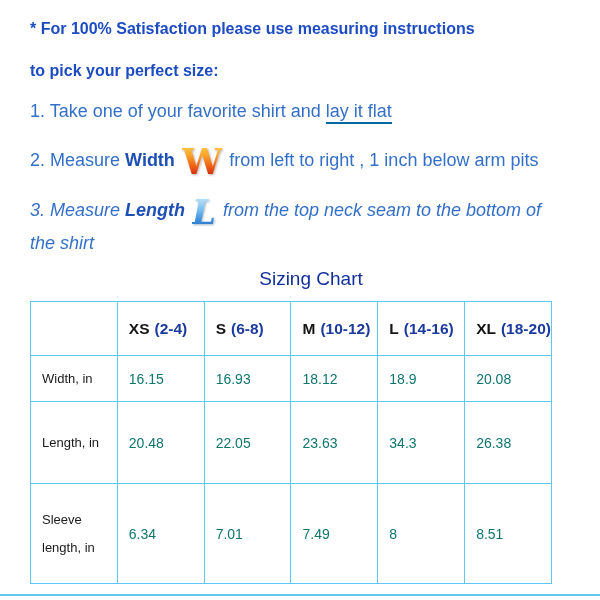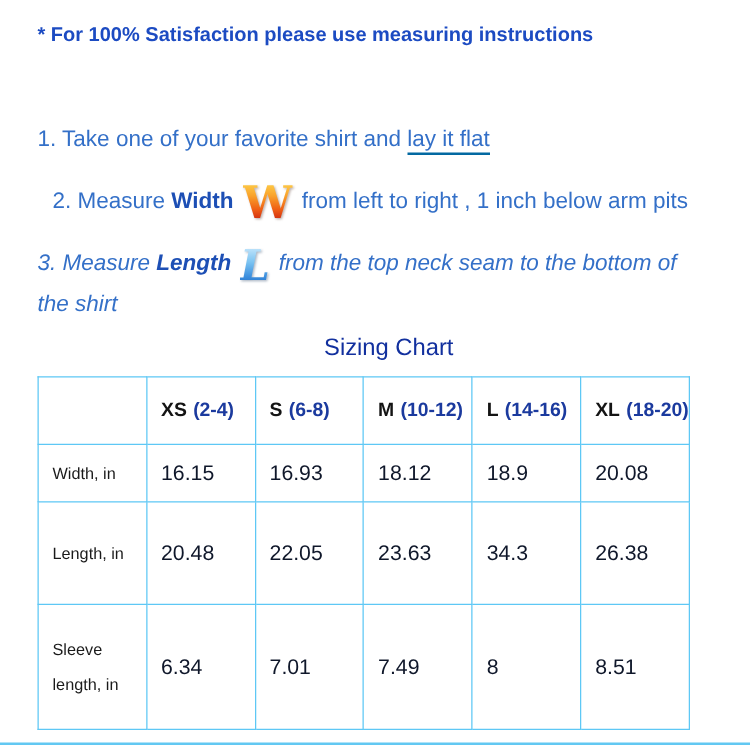--- a/index.html
+++ b/index.html
@@ -8,21 +8,21 @@
     width:600px;height:600px;
     background:#ffffff;
     overflow:hidden;
     font-family:"Liberation Sans", sans-serif;
   }
   .abs{position:absolute;left:30px;right:8px;}
   .title{top:8px;color:#1c4bc2;font-size:16px;font-weight:bold;line-height:42px;}
   .title-line{white-space:nowrap;}
   .step{color:#3470c8;font-size:18px;line-height:24px;}
   .step1{top:99px;}
-  .step2{top:140px;line-height:40px;margin-left:12px;}
+  .step2{top:140px;line-height:40px;}
   .step3{top:190px;font-style:italic;}
   .step3 .line1{line-height:40px;}
   .step3 .line2{line-height:24px;margin-top:1px;}
   .kw{font-weight:bold;color:#1d4fb5;}
   .ul-link{border-bottom:2px solid #0369a1;padding-bottom:1px;cursor:pointer;}
   .letter-icon{
     display:inline-block;
     font-family:"DejaVu Serif", serif;
     font-weight:bold;
     line-height:1;
@@ -56,30 +56,31 @@
     background:#ffffff;
   }
   tr.hrow{height:54px;}
   tr.rw{height:46px;}
   tr.rl{height:82px;}
   tr.rs{height:100px;}
   td.hcell{white-space:nowrap;font-weight:bold;font-size:15.5px;}
   td.hcell .sz{color:#141414;}
   td.hcell .rg{color:#1b3a9e;margin-left:5px;}
   td.lbl{font-size:13px;color:#1a1a1a;line-height:28px;}
-  td.val{font-size:17px;color:#0f172a;}
+  td.val{font-size:14px;color:#0f766e;}
   .bottom-line{position:absolute;left:0;right:0;top:594px;border-top:2px solid #62c8f2;}
 </style>
 </head>
 <body>
 
 <div class="page">
 
   <div class="abs title">
     <div class="title-line">* For 100% Satisfaction please use measuring instructions</div>
+    <div class="title-line">to pick your perfect size:</div>
   </div>
 
   <div class="abs step step1"><span>1. Take one of your favorite shirt and </span><span class="ul-link">lay it flat</span></div>
 
   <div class="abs step step2"><span>2. Measure </span><span class="kw">Width</span><span class="letter-icon w-icon">W</span><span>from left to right , 1 inch below arm pits</span></div>
 
   <div class="abs step step3">
     <div class="line1"><span>3. Measure </span><span class="kw">Length</span><span class="letter-icon l-icon">L</span><span>from the top neck seam to the bottom of</span></div>
     <div class="line2">the shirt</div>
   </div>

